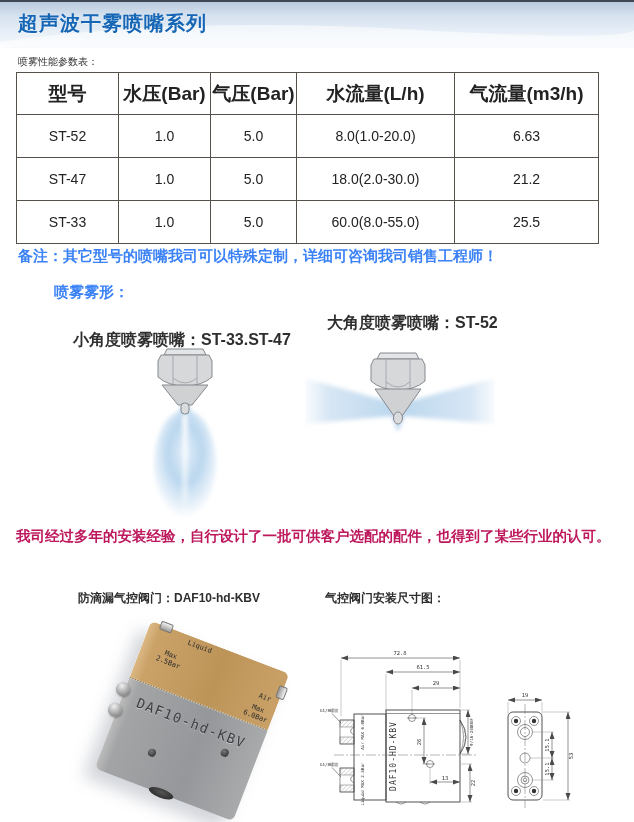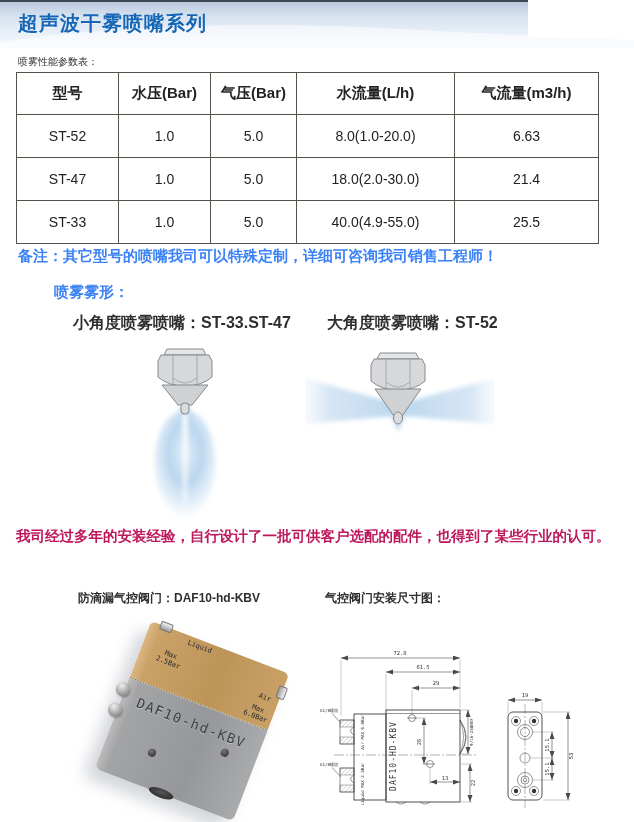--- a/index.html
+++ b/index.html
@@ -1,38 +1,38 @@
 <!DOCTYPE html>
 <html><head>
 <meta charset="utf-8">
 <style>
   html,body{margin:0;padding:0;background:#ffffff;}
   body{font-family:"Liberation Sans","DejaVu Sans",sans-serif;color:#333;}
   #page{position:relative;width:634px;height:822px;background:#fff;overflow:hidden;}
 
   
-  .header{position:absolute;left:0;top:0;width:528px;height:46px;
+  .header{position:absolute;left:0;top:0;width:634px;height:46px;
     background:linear-gradient(180deg,#b9c9dd 0%,#d6e2ef 30%,#e9f0f8 70%,#f8fbfd 100%);
     border-top:2px solid #3d4854;}
   .header svg{position:absolute;left:0;top:0;}
   .page-title{position:absolute;left:18px;top:8px;font-size:20px;font-weight:bold;
     color:#1666b6;letter-spacing:1px;text-shadow:0 1px 0 rgba(255,255,255,.6);}
 
   
   .caption{position:absolute;left:18px;font-size:10px;font-weight:500;color:#333;}
   .note-line{position:absolute;left:18px;font-size:15px;font-weight:600;color:#3b82f6;}
   .spray-label{position:absolute;font-size:16px;font-weight:600;color:#2e2e2e;}
   .para{position:absolute;left:16px;top:527px;width:620px;font-size:14.5px;font-weight:600;color:#be185d;line-height:1.35;}
   .bottom-caption{position:absolute;top:590px;font-size:12px;font-weight:600;color:#2e2e2e;}
 
   
   table.spec{position:absolute;left:16px;top:72px;border-collapse:collapse;table-layout:fixed;}
   table.spec th,table.spec td{border:1.5px solid #57514b;text-align:center;vertical-align:middle;
     font-size:14px;color:#222;padding:0;}
-  table.spec th{height:41px;font-weight:600;font-size:15px;}
+  table.spec th{height:41px;font-weight:600;font-size:19px;}
   table.spec td{height:42px;font-weight:400;}
 
   
   .photo-wrap{position:absolute;left:86px;top:634px;width:212px;height:186px;}
   .valve-block{position:absolute;left:32px;top:8px;width:148px;height:158px;
     transform:rotate(21deg);transform-origin:50% 50%;border-radius:6px;
     box-shadow:-8px 12px 16px rgba(125,135,150,.35);}
   .valve-top{position:relative;height:60px;border-radius:6px 6px 0 0;
     background:linear-gradient(90deg,#dcb884 0%,#caa268 8%,#bd9458 55%,#c9a167 100%);
     border-bottom:1px solid #8d7340;}
@@ -104,36 +104,36 @@
         <td>1.0</td>
         <td>5.0</td>
         <td>8.0(1.0-20.0)</td>
         <td>6.63</td>
       </tr>
       <tr>
         <td>ST-47</td>
         <td>1.0</td>
         <td>5.0</td>
         <td>18.0(2.0-30.0)</td>
-        <td>21.4</td>
+        <td>21.2</td>
       </tr>
       <tr>
         <td>ST-33</td>
         <td>1.0</td>
         <td>5.0</td>
-        <td>40.0(4.9-55.0)</td>
+        <td>60.0(8.0-55.0)</td>
         <td>25.5</td>
       </tr>
     </tbody>
   </table>
 
   <div class="note-line" style="top:247px;">备注：其它型号的喷嘴我司可以特殊定制，详细可咨询我司销售工程师！</div>
 
   <div class="note-line" style="top:283px;padding-left:36px;">喷雾雾形：</div>
-  <div class="spray-label" style="left:73px;top:313px;">小角度喷雾喷嘴：ST-33.ST-47</div>
+  <div class="spray-label" style="left:73px;top:330px;">小角度喷雾喷嘴：ST-33.ST-47</div>
   <div class="spray-label" style="left:327px;top:313px;">大角度喷雾喷嘴：ST-52</div>
 
   <svg width="110" height="172" viewBox="0 0 110 172" style="position:absolute;left:130px;top:348px;">
     <defs>
       <radialGradient id="np" cx="50%" cy="40%" r="62%">
         <stop offset="0%" stop-color="#e2eef9"></stop>
         <stop offset="45%" stop-color="#b9d6ee"></stop>
         <stop offset="78%" stop-color="#cfe3f4" stop-opacity="0.55"></stop>
         <stop offset="100%" stop-color="#eaf3fb" stop-opacity="0"></stop>
       </radialGradient>

